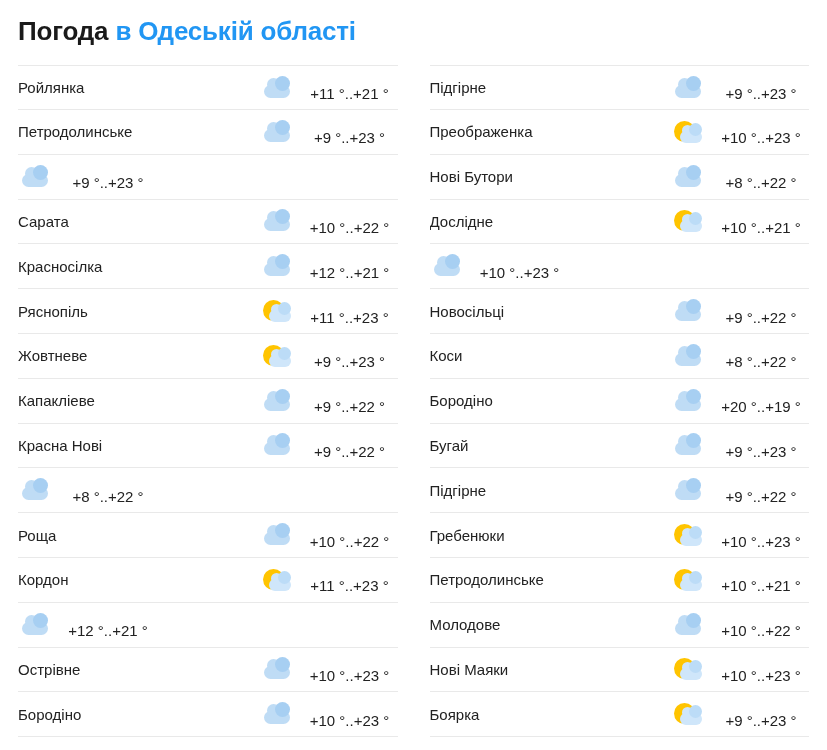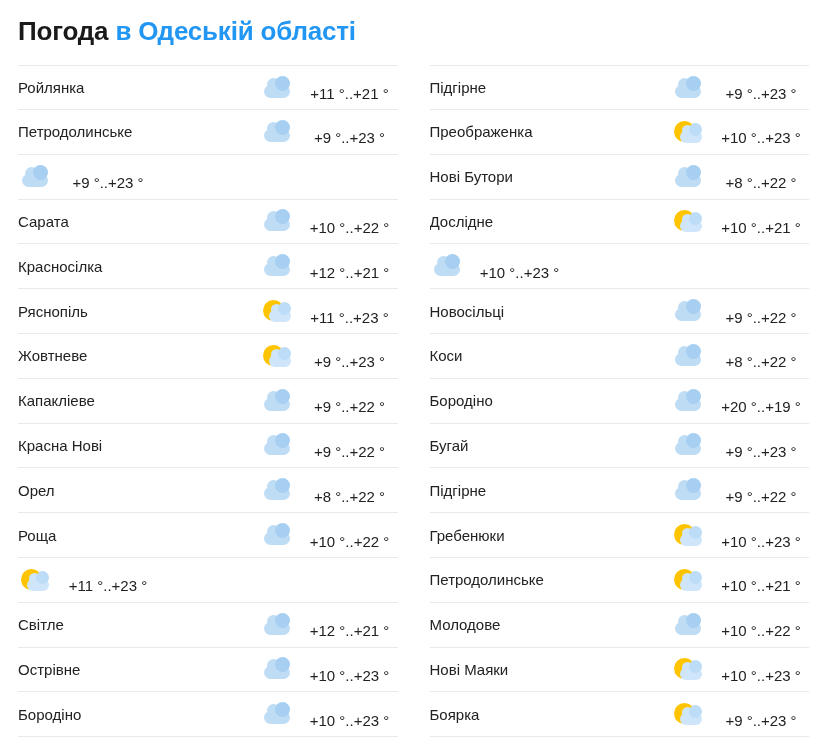--- a/index.html
+++ b/index.html
@@ -254,50 +254,49 @@
           <span class="city">Красна Нові</span>
           <span class="icon">
             <span class="wi">
               <span class="puff"></span>
               <span class="cloud"></span>
             </span>
           </span>
           <span class="temps">+9 °..+22 °</span>
         </div>
         <div class="row">
-          <span class="city">Орел</span>
           <span class="icon">
             <span class="wi">
               <span class="puff"></span>
               <span class="cloud"></span>
             </span>
           </span>
           <span class="temps">+8 °..+22 °</span>
         </div>
         <div class="row">
           <span class="city">Роща</span>
           <span class="icon">
             <span class="wi">
               <span class="puff"></span>
               <span class="cloud"></span>
             </span>
           </span>
           <span class="temps">+10 °..+22 °</span>
         </div>
         <div class="row">
+          <span class="city">Кордон</span>
           <span class="icon">
             <span class="wi sunny">
               <span class="sun"></span>
               <span class="cloud"></span>
             </span>
           </span>
           <span class="temps">+11 °..+23 °</span>
         </div>
         <div class="row">
-          <span class="city">Світле</span>
           <span class="icon">
             <span class="wi">
               <span class="puff"></span>
               <span class="cloud"></span>
             </span>
           </span>
           <span class="temps">+12 °..+21 °</span>
         </div>
         <div class="row">
           <span class="city">Острівне</span>

